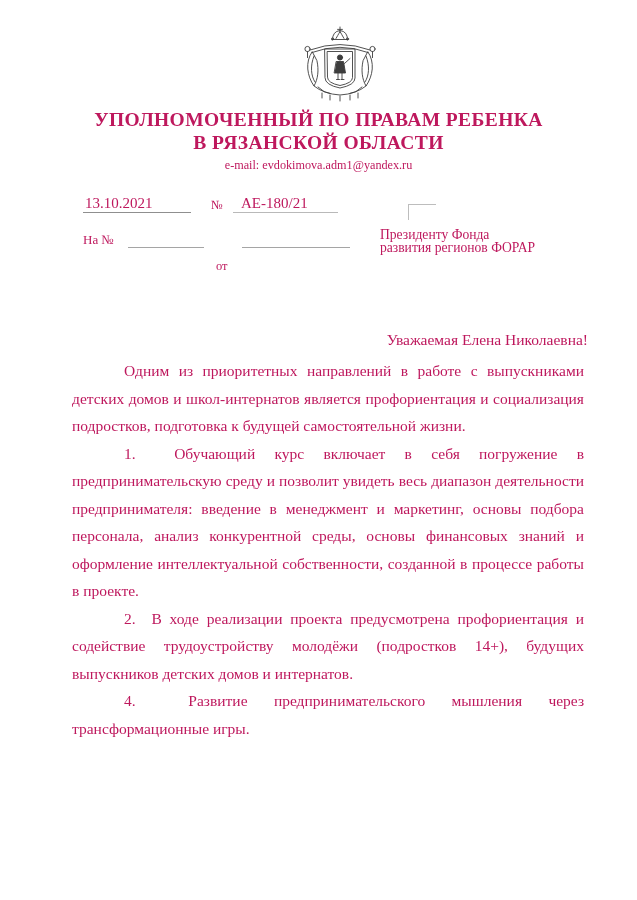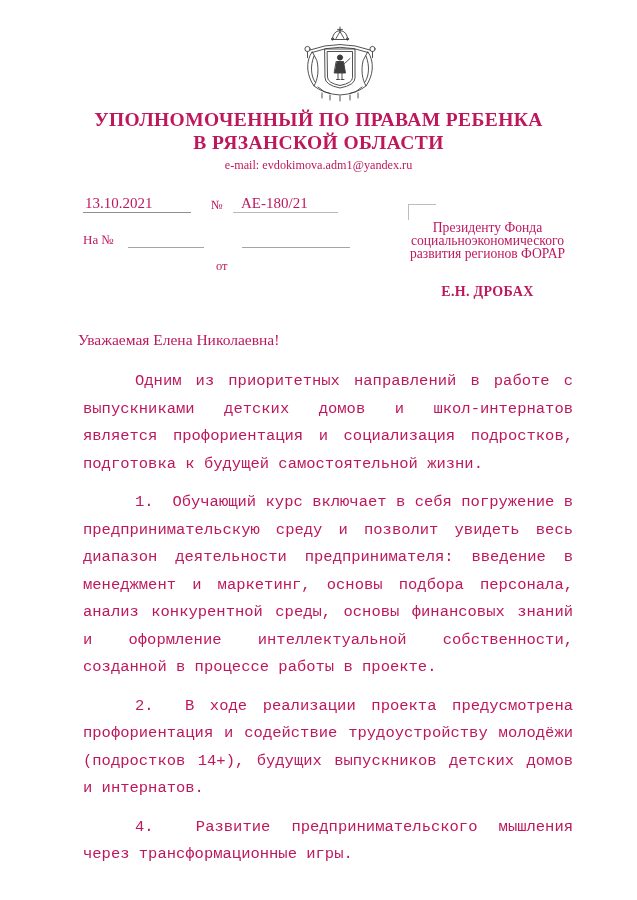--- a/index.html
+++ b/index.html
@@ -74,56 +74,54 @@
     width: 27px;
     height: 15px;
     border-top: 1px solid #bdbdbd;
     border-left: 1px solid #bdbdbd;
   }
 
   
   .addressee {
     position: absolute;
     left: 380px;
-    top: 221px;
+    top: 228px;
     width: 215px;
     font-size: 13.6px;
     line-height: 13px;
-    text-align: center;
   }
   .addressee .line { margin: 0 0 0 0; }
   .addressee-name {
     margin-top: 25px;
     font-weight: bold;
     font-size: 14px;
     letter-spacing: 0.3px;
   }
 
   
   .salutation {
     position: absolute;
     top: 331px;
     left: 78px;
     width: 510px;
-    text-align: left;
+    text-align: right;
     font-size: 15.5px;
   }
   .letter-body {
     position: absolute;
     top: 357px;
     left: 72px;
     width: 512px;
     font-size: 15.5px;
     line-height: 27.5px;
     text-align: justify;
   }
   .letter-body p {
-    margin: 11px;
+    margin: 0;
     text-indent: 52px;
-    font-family: Liberation Mono, monospace;
   }
 </style>
 </head>
 <body>
 
 <div class="page">
 
   <div class="emblem">
     <svg viewBox="0 0 96 80" width="96" height="80" xmlns="http://www.w3.org/2000/svg">
       <g stroke="#3d3d3d" fill="none" stroke-width="0.9" stroke-linecap="round">
@@ -180,23 +178,21 @@
     <span class="ref-na">На №</span>
     <span class="ref-na-line"></span>
     <span class="ref-ot">от</span>
     <span class="ref-ot-line"></span>
   </div>
 
   <div class="frame-corner"></div>
 
   <div class="addressee">
     <div class="line">Президенту Фонда</div>
-    <div class="line">социальноэкономического</div>
     <div class="line">развития регионов ФОРАР</div>
-    <div class="addressee-name">Е.Н. ДРОБАХ</div>
   </div>
 
   <div class="salutation">Уважаемая Елена Николаевна!</div>
 
   <div class="letter-body">
 
   <p>Одним из приоритетных направлений в работе с выпускниками детских домов и школ-интернатов является профориентация и социализация подростков, подготовка к будущей самостоятельной жизни.</p>
       <p>1.&nbsp; Обучающий курс включает в себя погружение в предпринимательскую среду и позволит увидеть весь диапазон деятельности предпринимателя: введение в менеджмент и маркетинг, основы подбора персонала, анализ конкурентной среды, основы финансовых знаний и оформление интеллектуальной собственности, созданной в процессе работы в проекте.</p>
       <p>2.&nbsp; В ходе реализации проекта предусмотрена профориентация и содействие трудоустройству молодёжи (подростков 14+), будущих выпускников детских домов и интернатов.</p>
       <p>4.&nbsp; Развитие предпринимательского мышления через трансформационные игры.</p>

